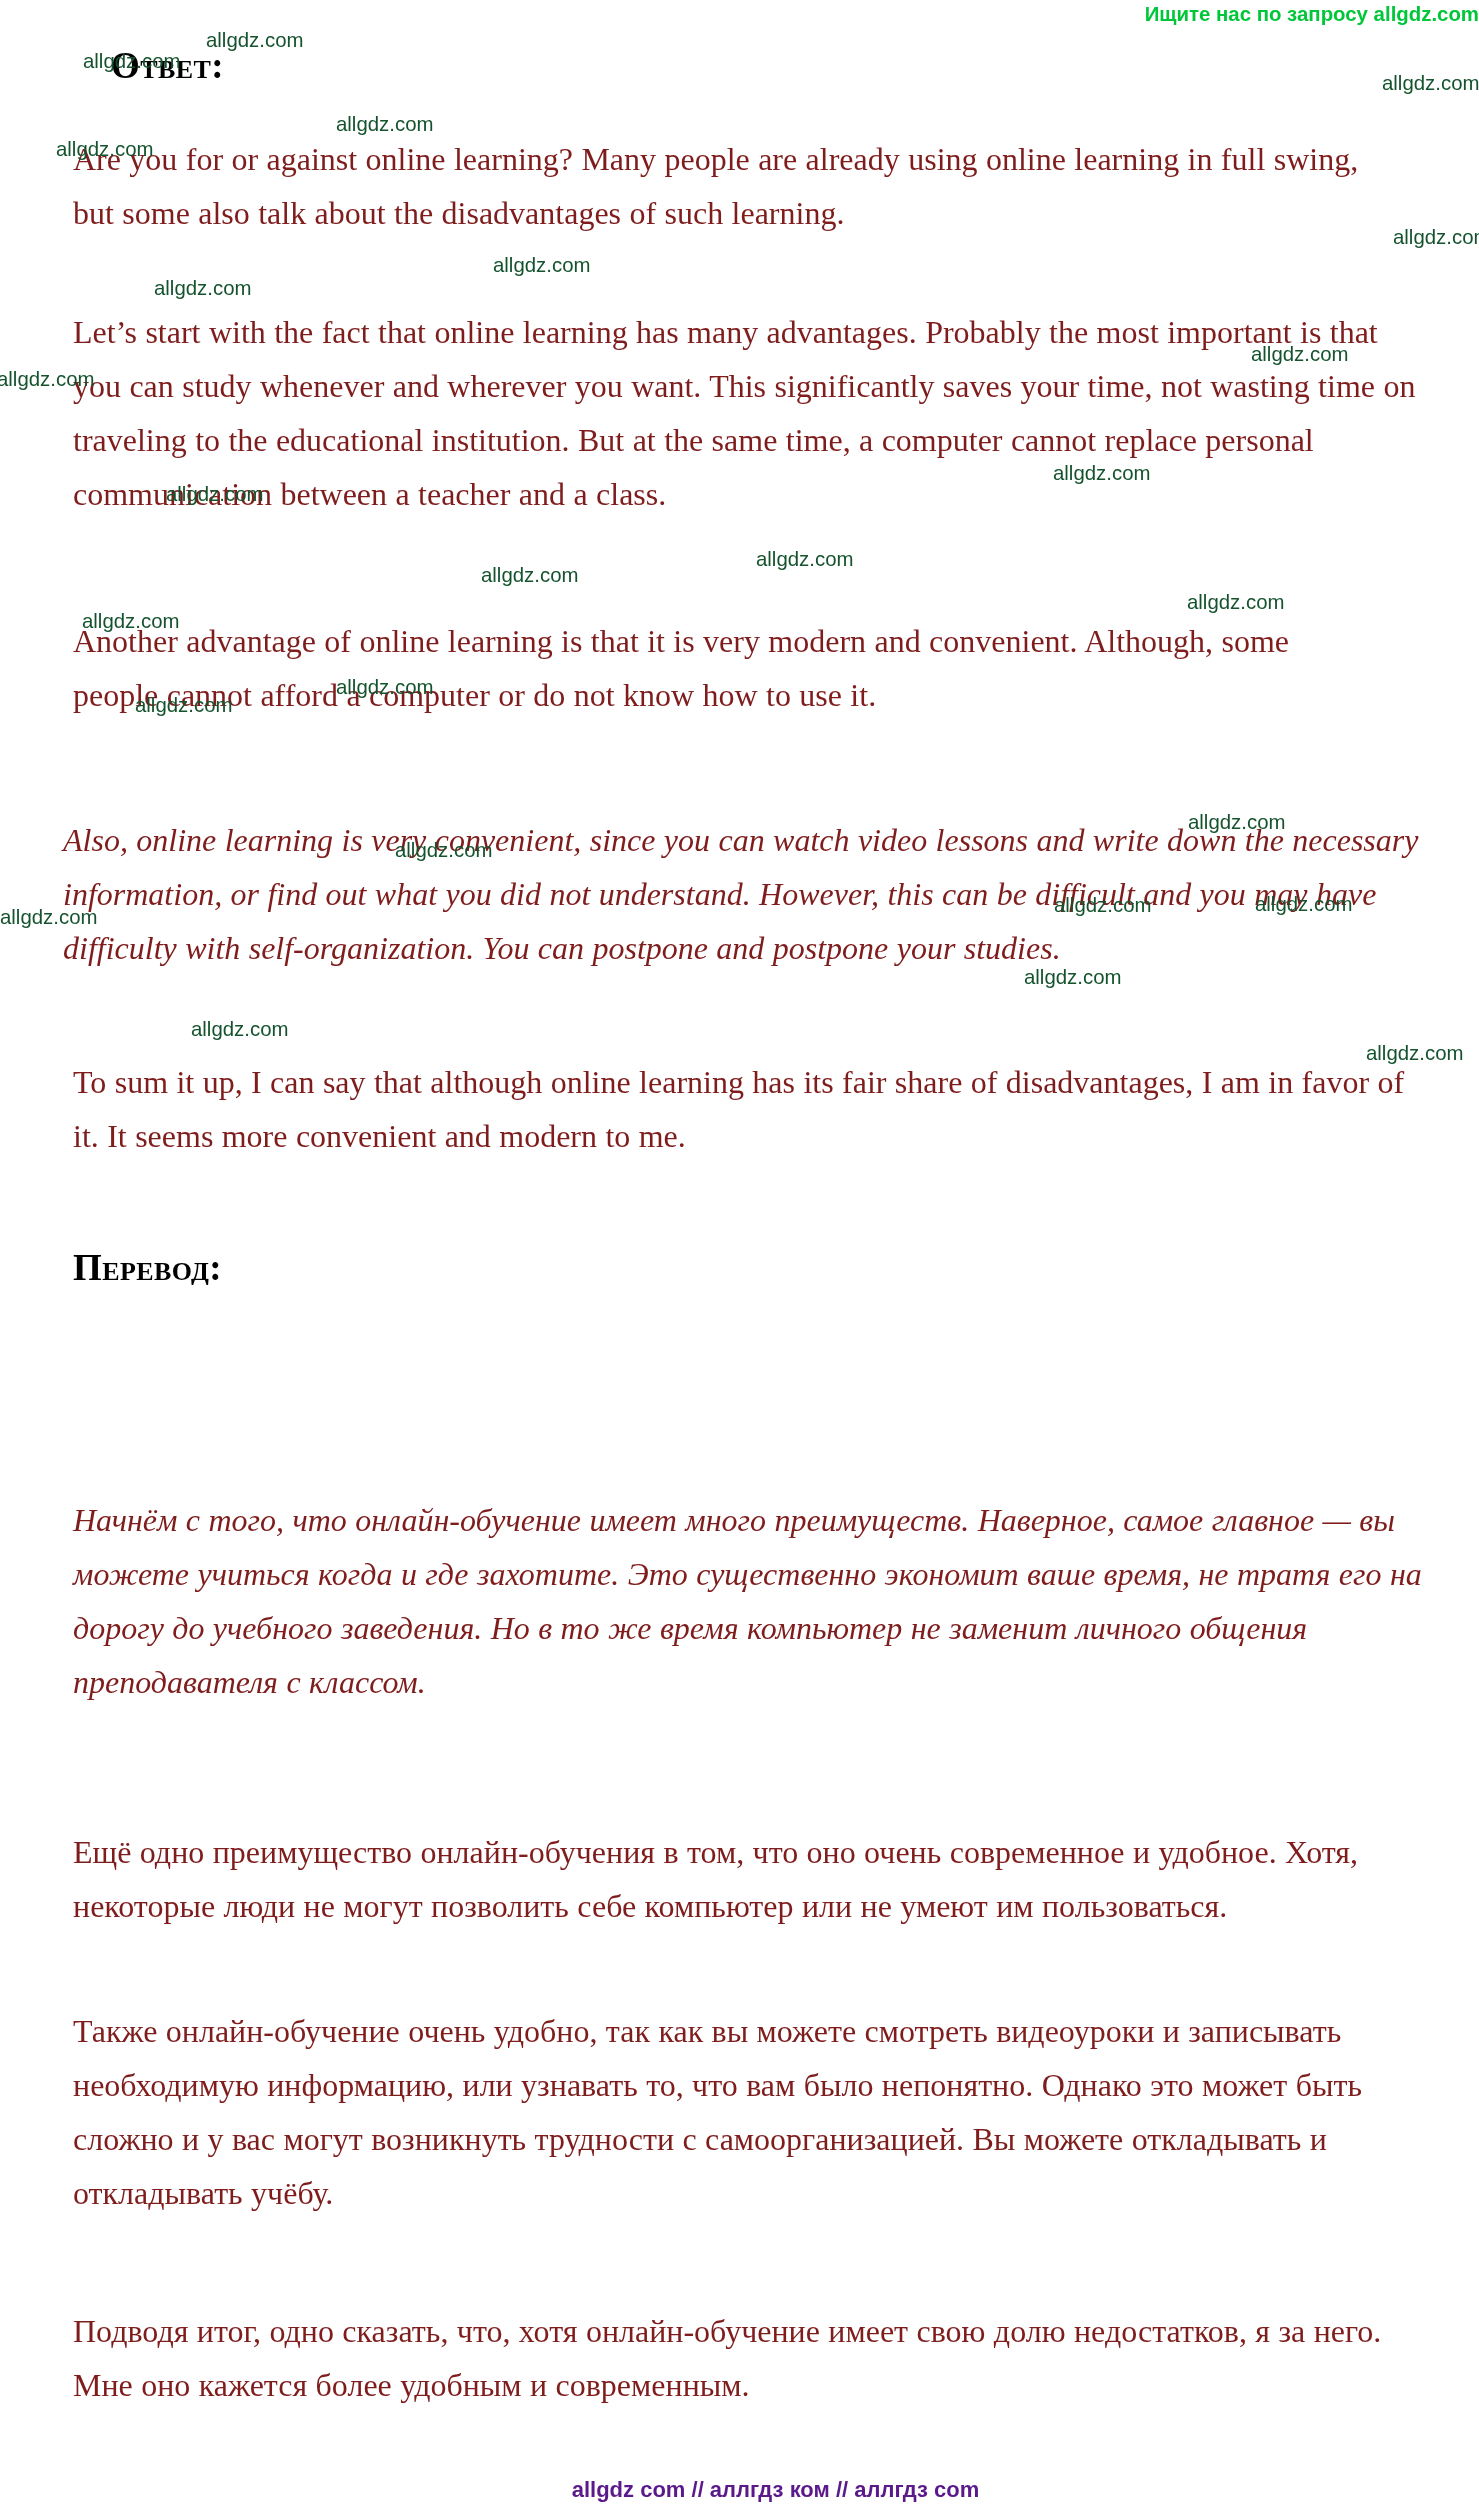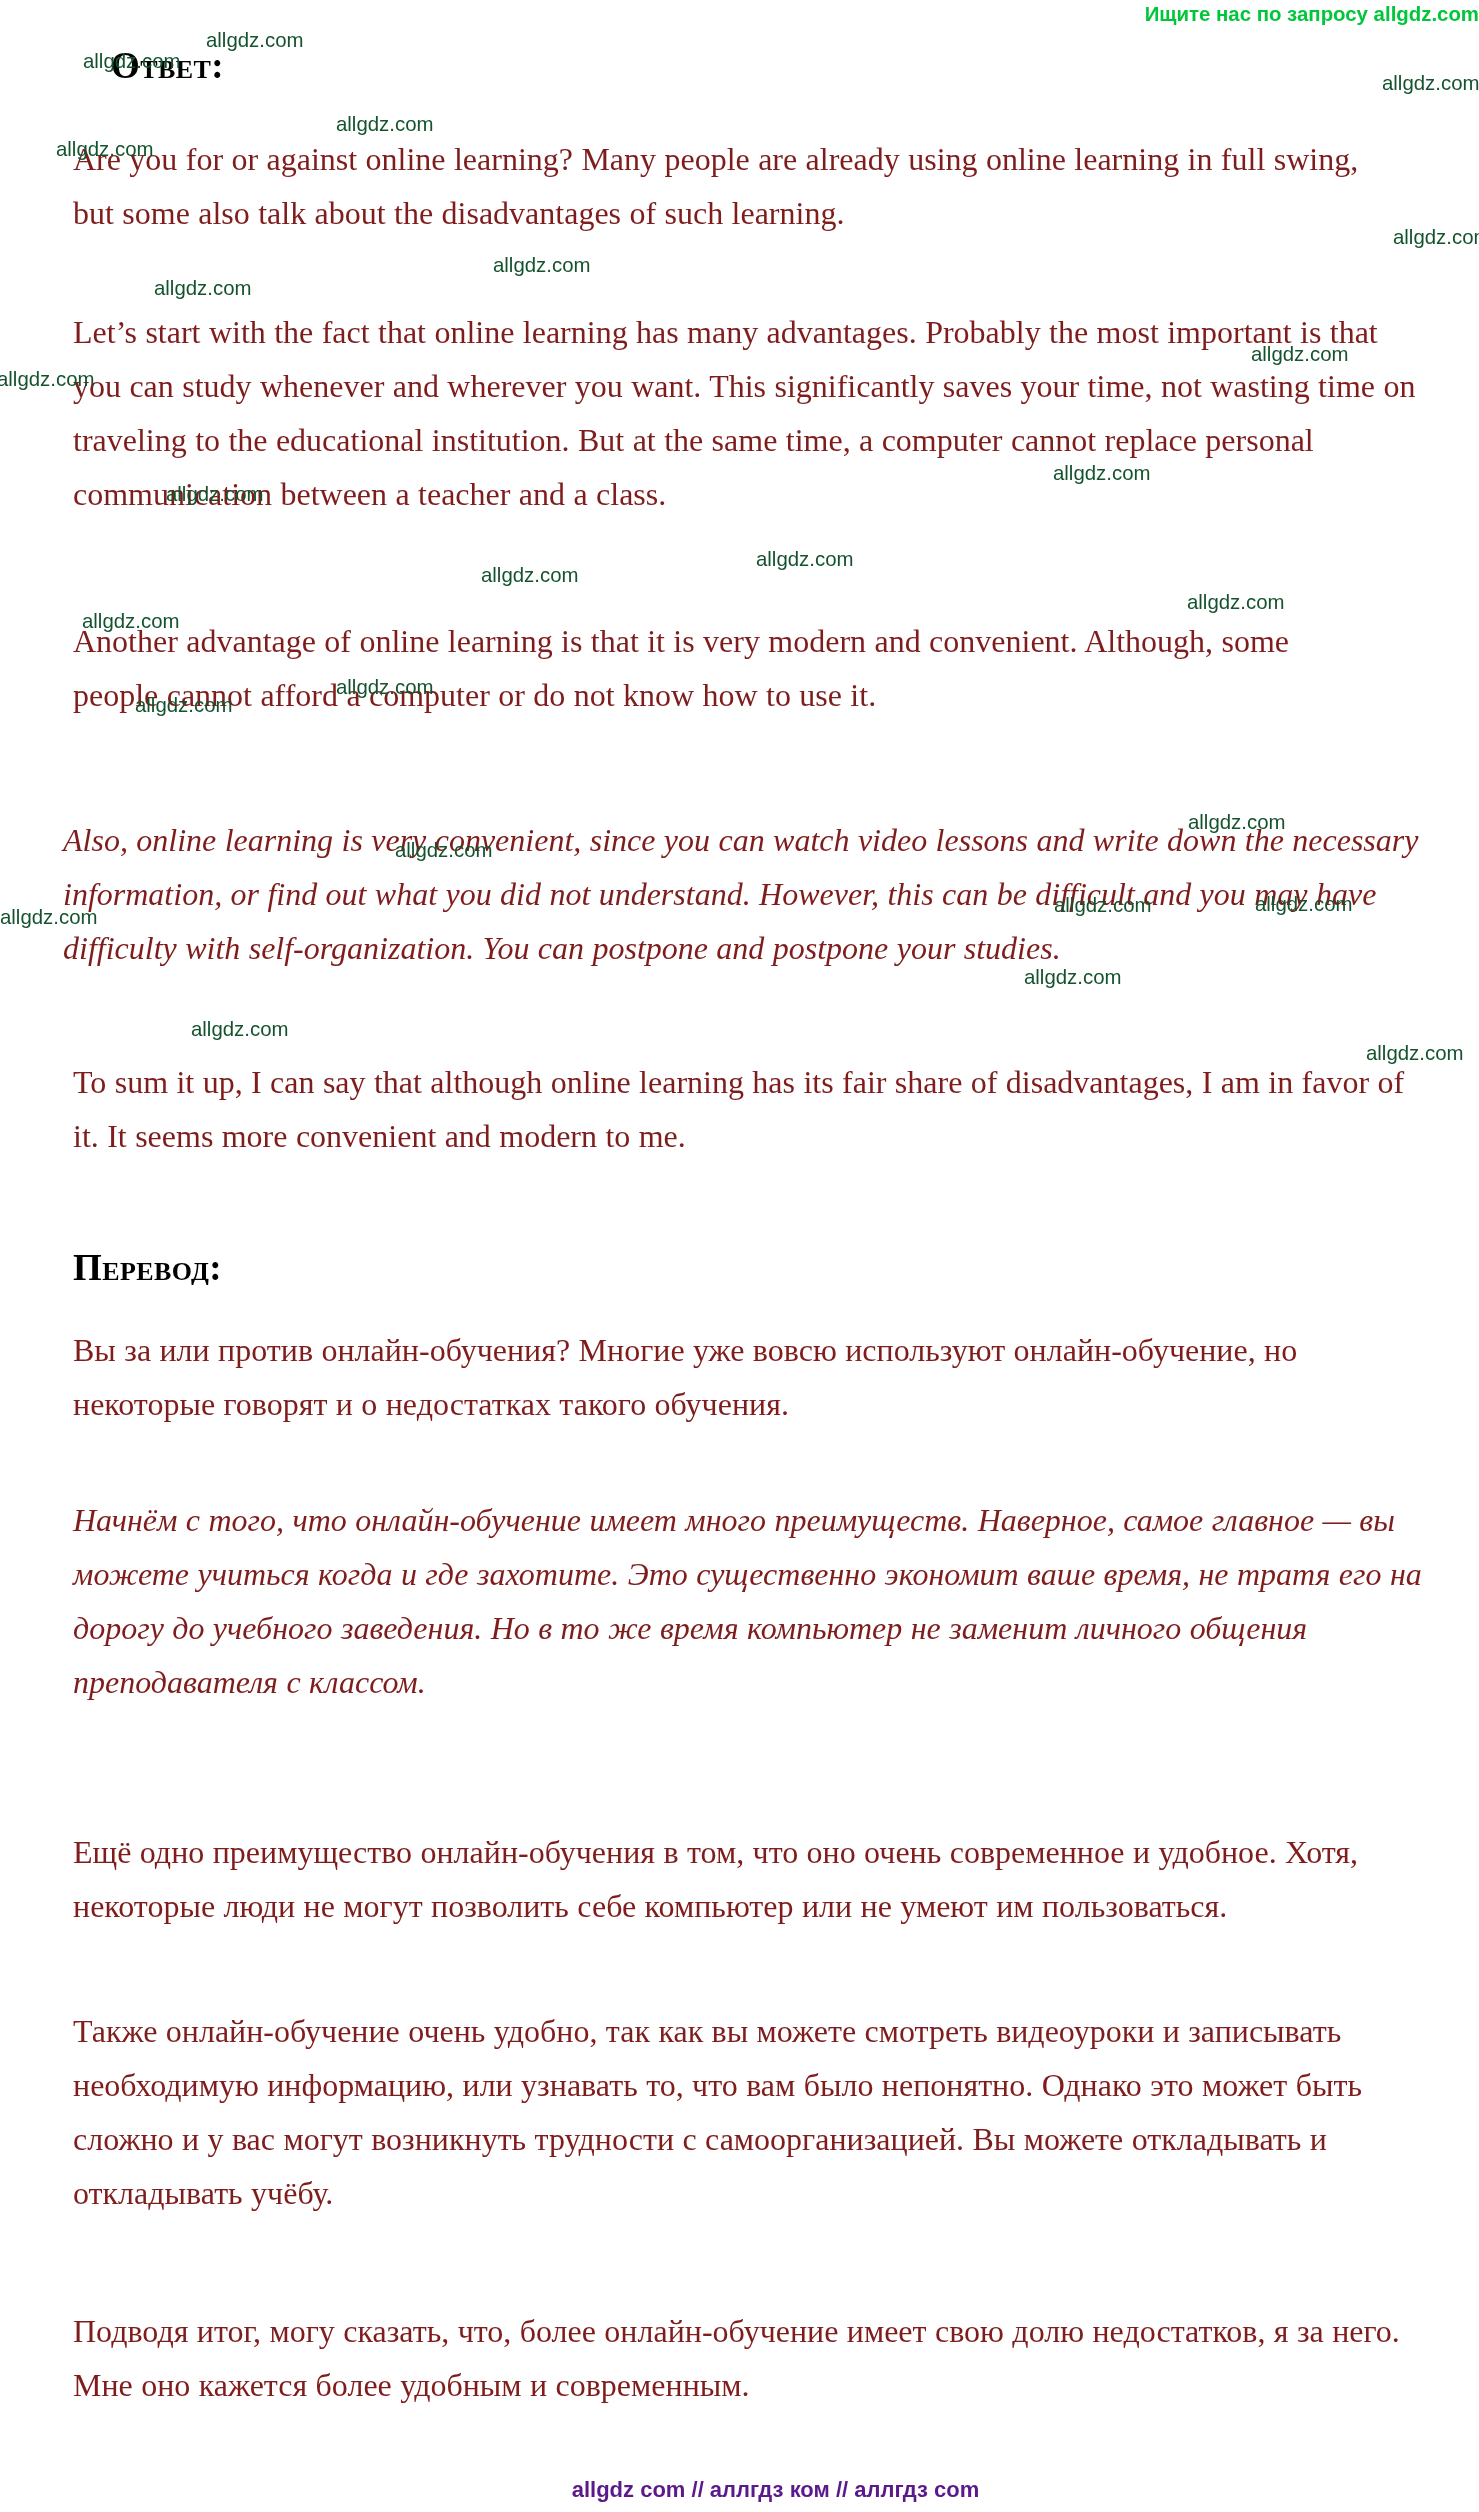--- a/index.html
+++ b/index.html
@@ -104,29 +104,28 @@
   <div class="para" style="left:73px; top:614px; width:1300px;">Another advantage of online learning is that it is very modern and convenient. Although, some people cannot afford a computer or do not know how to use it.</div>
 
   <div class="para" style="left:63px; top:813px; width:1360px;font-style:italic;">Also, online learning is very convenient, since you can watch video lessons and write down the necessary information, or find out what you did not understand. However, this can be difficult and you may have difficulty with self-organization. You can postpone and postpone your studies.</div>
 
   <div class="para" style="left:73px; top:1055px; width:1360px;">To sum it up, I can say that although online learning has its fair share of disadvantages, I am in favor of it. It seems more convenient and modern to me.</div>
 
   <div class="heading h-translation">
     <span>Перевод:</span>
   </div>
 
-  <div class="para" style="left:73px; top:1323px; width:1330px;">Вы за или против онлайн-обучения? Многие уже вовсю используют онлайн-обучение, но некоторые говорят и о недостатках такого обучения.</div>
 
   <div class="para" style="left:73px; top:1493px; width:1360px;font-style:italic;">Начнём с того, что онлайн-обучение имеет много преимуществ. Наверное, самое главное — вы можете учиться когда и где захотите. Это существенно экономит ваше время, не тратя его на дорогу до учебного заведения. Но в то же время компьютер не заменит личного общения преподавателя с классом.</div>
 
   <div class="para" style="left:73px; top:1825px; width:1330px;">Ещё одно преимущество онлайн-обучения в том, что оно очень современное и удобное. Хотя, некоторые люди не могут позволить себе компьютер или не умеют им пользоваться.</div>
 
   <div class="para" style="left:73px; top:2004px; width:1360px;">Также онлайн-обучение очень удобно, так как вы можете смотреть видеоуроки и записывать необходимую информацию, или узнавать то, что вам было непонятно. Однако это может быть сложно и у вас могут возникнуть трудности с самоорганизацией. Вы можете откладывать и откладывать учёбу.</div>
 
-  <div class="para" style="left:73px; top:2304px; width:1330px;">Подводя итог, могу сказать, что, более онлайн-обучение имеет свою долю недостатков, я за него. Мне оно кажется более удобным и современным.</div>
+  <div class="para" style="left:73px; top:2304px; width:1330px;">Подводя итог, одно сказать, что, хотя онлайн-обучение имеет свою долю недостатков, я за него. Мне оно кажется более удобным и современным.</div>
 
   <div id="watermark-layer">
       <div class="wm" style="left: 206px; top: 30px;">allgdz.com</div>
       <div class="wm" style="left: 83px; top: 51px;">allgdz.com</div>
       <div class="wm" style="left: 1382px; top: 73px;">allgdz.com</div>
       <div class="wm" style="left: 336px; top: 114px;">allgdz.com</div>
       <div class="wm" style="left: 56px; top: 139px;">allgdz.com</div>
       <div class="wm" style="left: 1393px; top: 227px;">allgdz.com</div>
       <div class="wm" style="left: 493px; top: 255px;">allgdz.com</div>
       <div class="wm" style="left: 154px; top: 278px;">allgdz.com</div>

